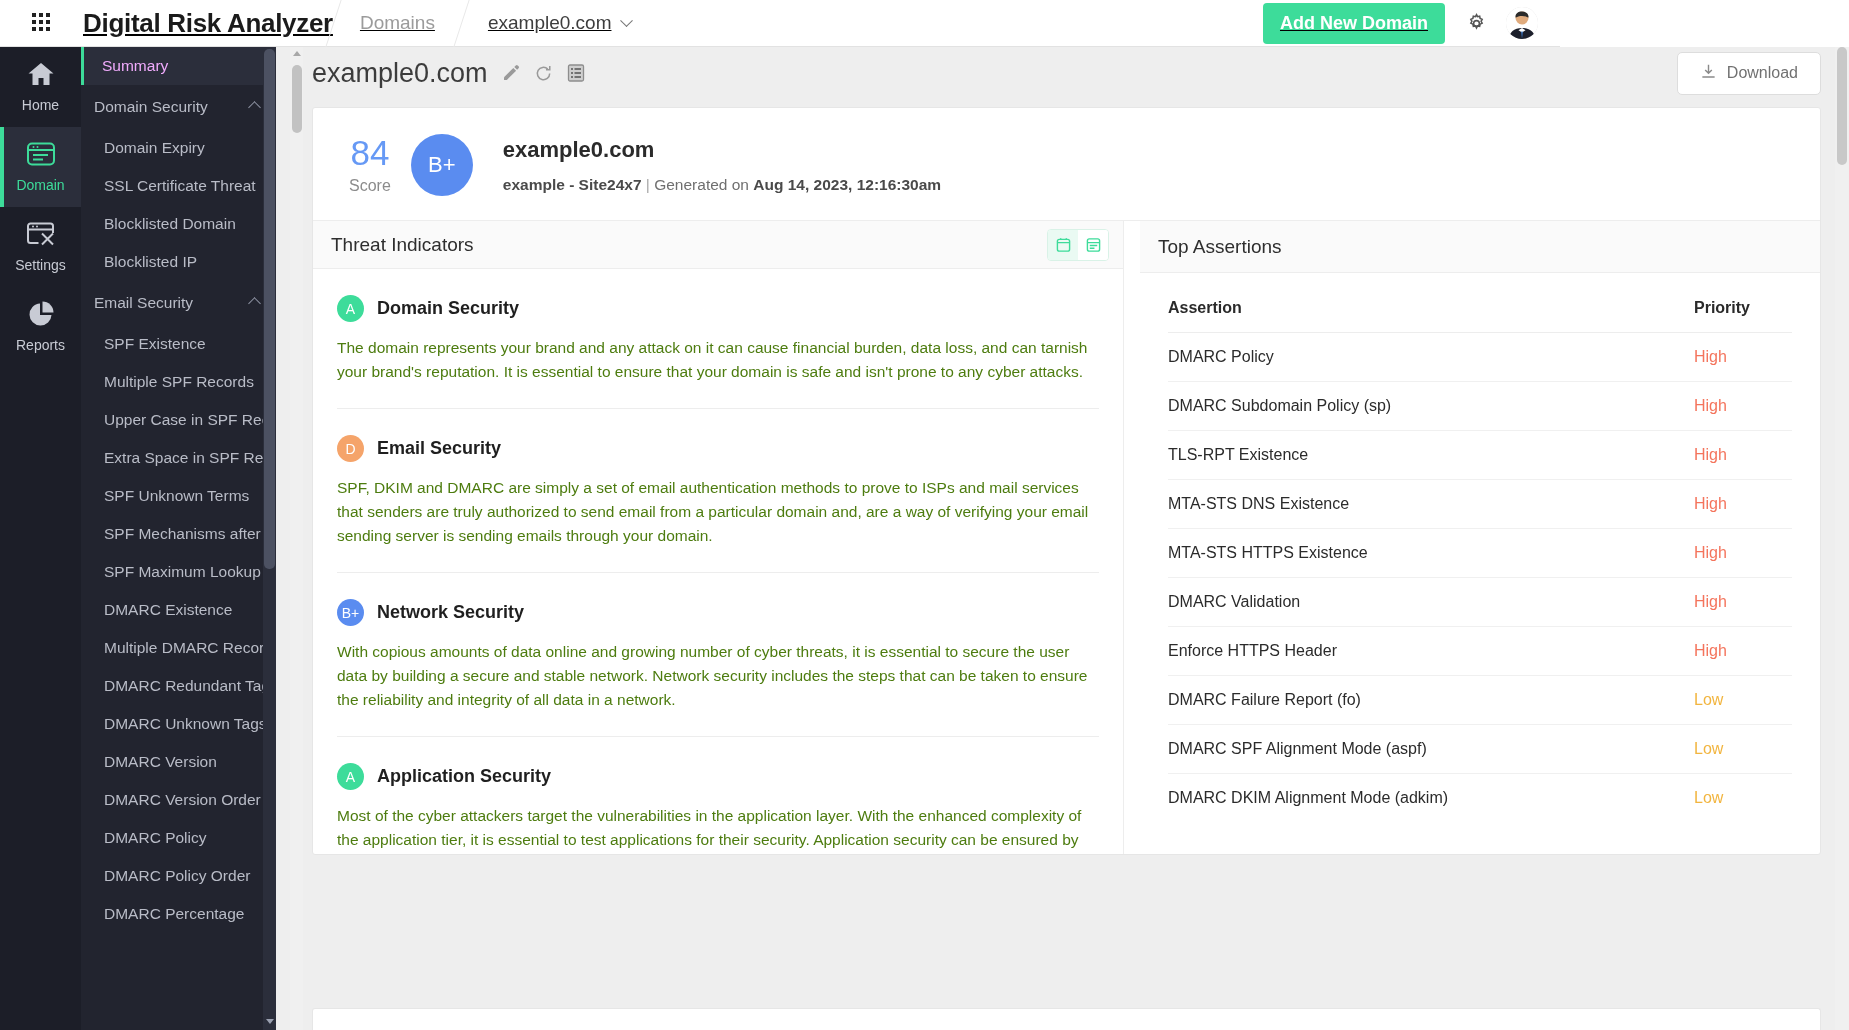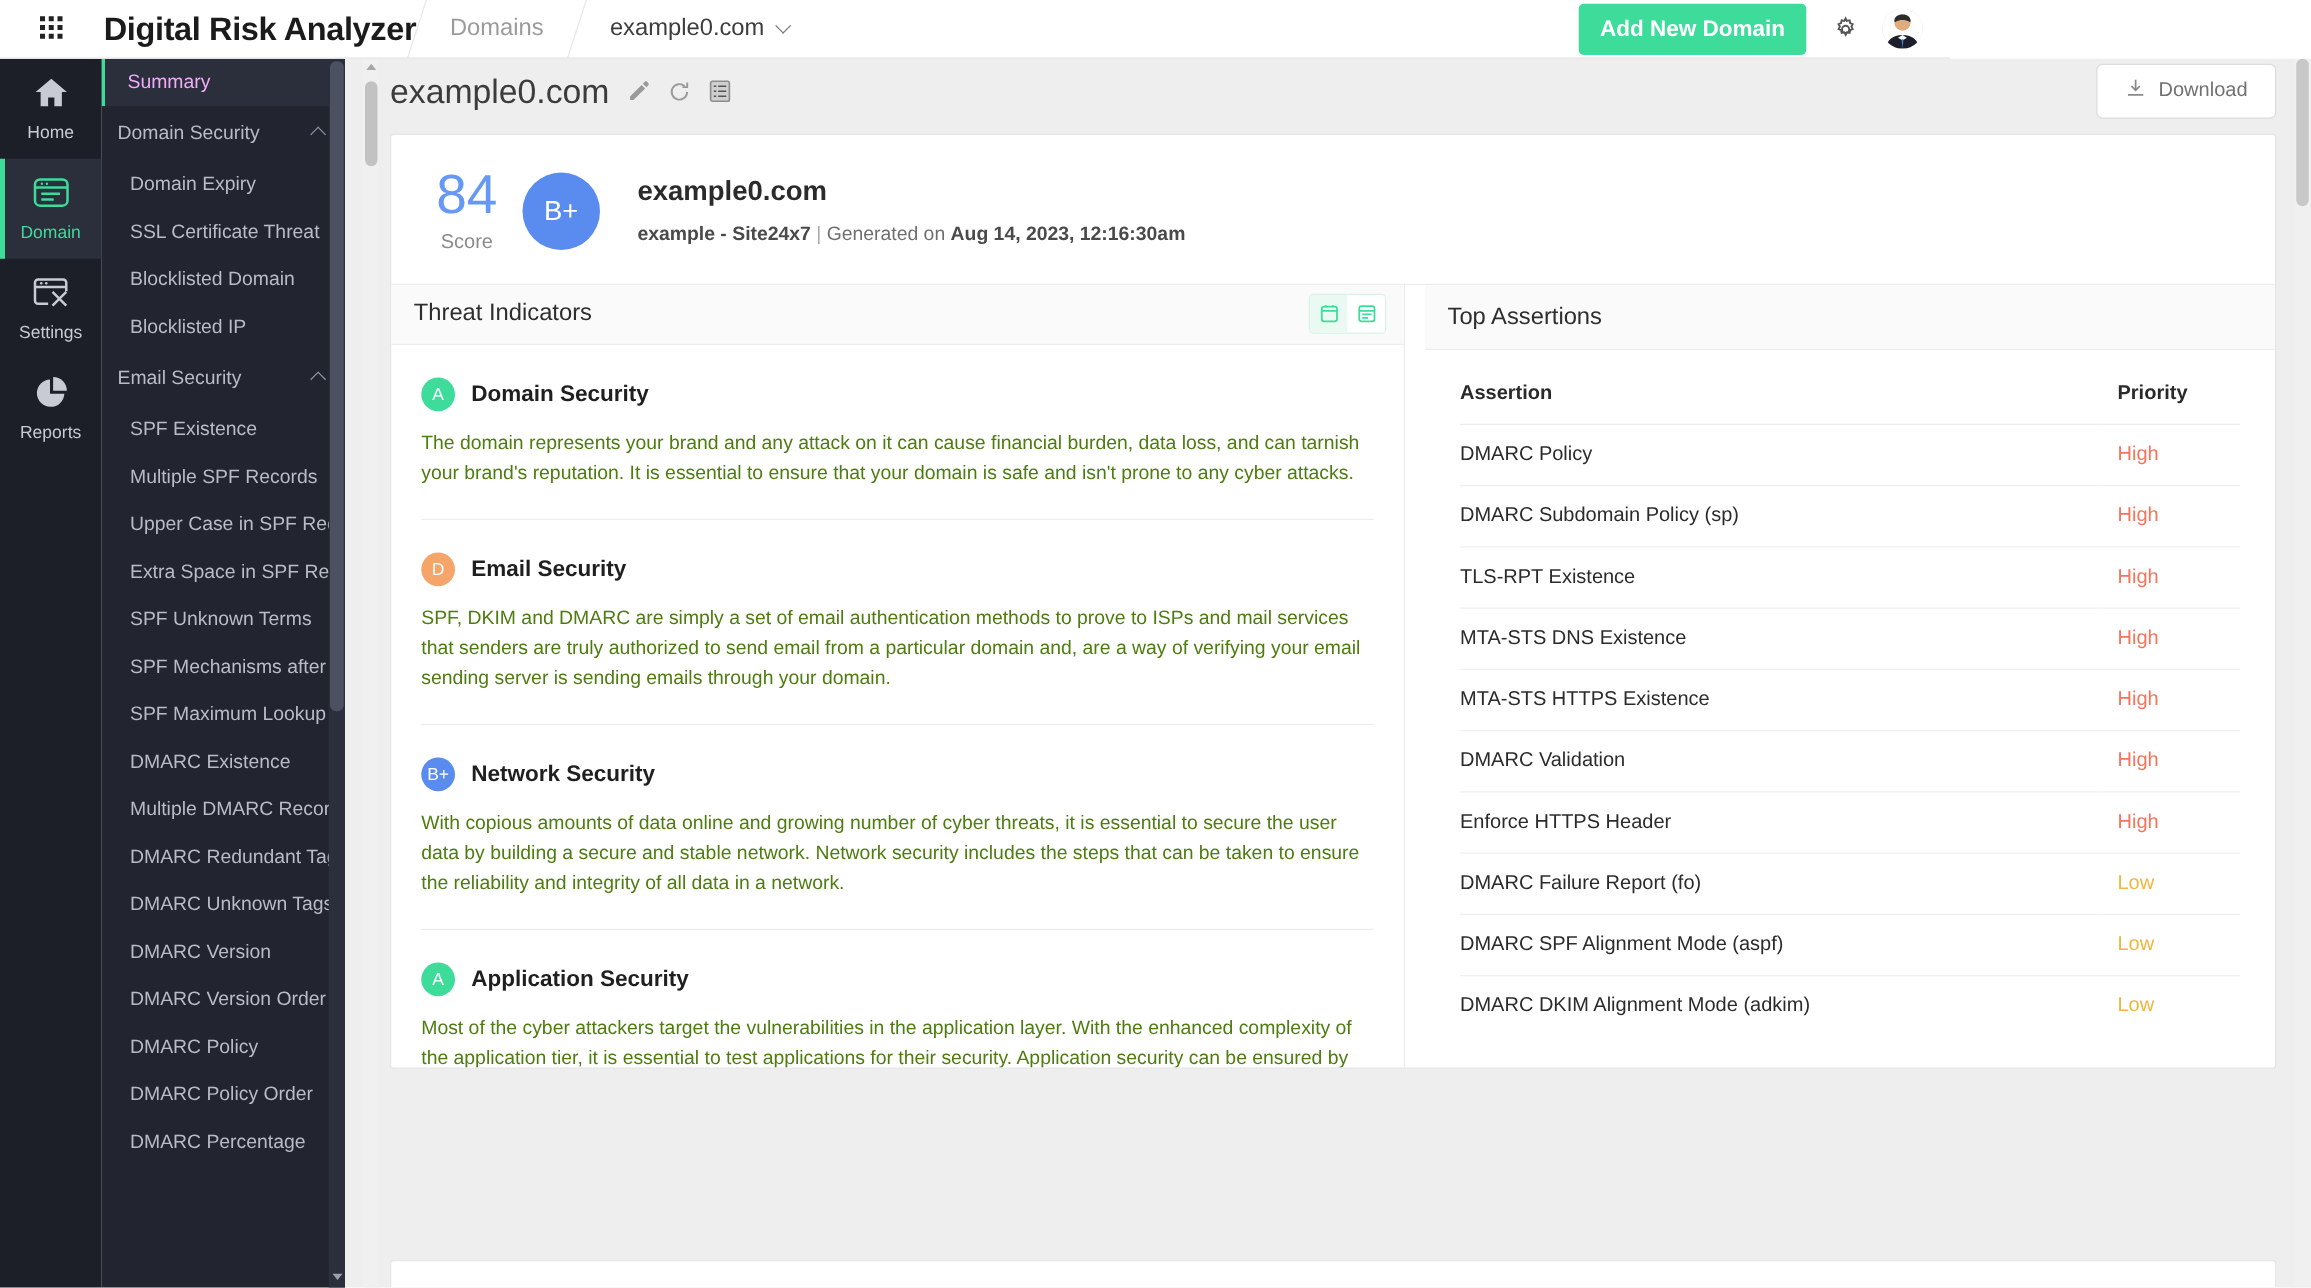--- a/index.html
+++ b/index.html
@@ -11,20 +11,21 @@
   }
 
   
   .topbar {
     position: absolute; top: 0; left: 0;
     width: 1560px; height: 47px;
     background: #ffffff;
     border-bottom: 1px solid #e2e2e2;
     display: flex; align-items: center;
     z-index: 50;
+    text-decoration: underline;
   }
   .grid-icon {
     width: 20px; height: 20px;
     margin-left: 32px;
     display: grid;
     grid-template-columns: repeat(3, 4px);
     grid-template-rows: repeat(3, 4px);
     gap: 3px;
     cursor: pointer;
   }
@@ -195,21 +196,21 @@
     border-radius: 3px;
     height: 748px;
     display: flex; flex-direction: column;
     overflow: hidden;
   }
   .score-row {
     display: flex; align-items: center;
     padding: 26px 36px 24px 36px;
     border-bottom: 1px solid #ededed;
   }
-  .score-num { font-size: 44px; color: #6699f5; line-height: 1; font-weight: normal; }
+  .score-num { font-size: 35px; color: #6699f5; line-height: 1; font-weight: normal; }
   .score-lab { font-size: 16px; color: #8b8b8b; margin-top: 7px; }
   .score-col { display: flex; flex-direction: column; align-items: center; }
   .grade-circle {
     width: 62px; height: 62px; border-radius: 50%;
     background: #5a8cf0; color: #fff;
     display: flex; align-items: center; justify-content: center;
     font-size: 22px; margin-left: 20px;
   }
   .score-meta { margin-left: 30px; }
   .score-domain { font-size: 22px; color: #2b2b2b; font-weight: bold; }

